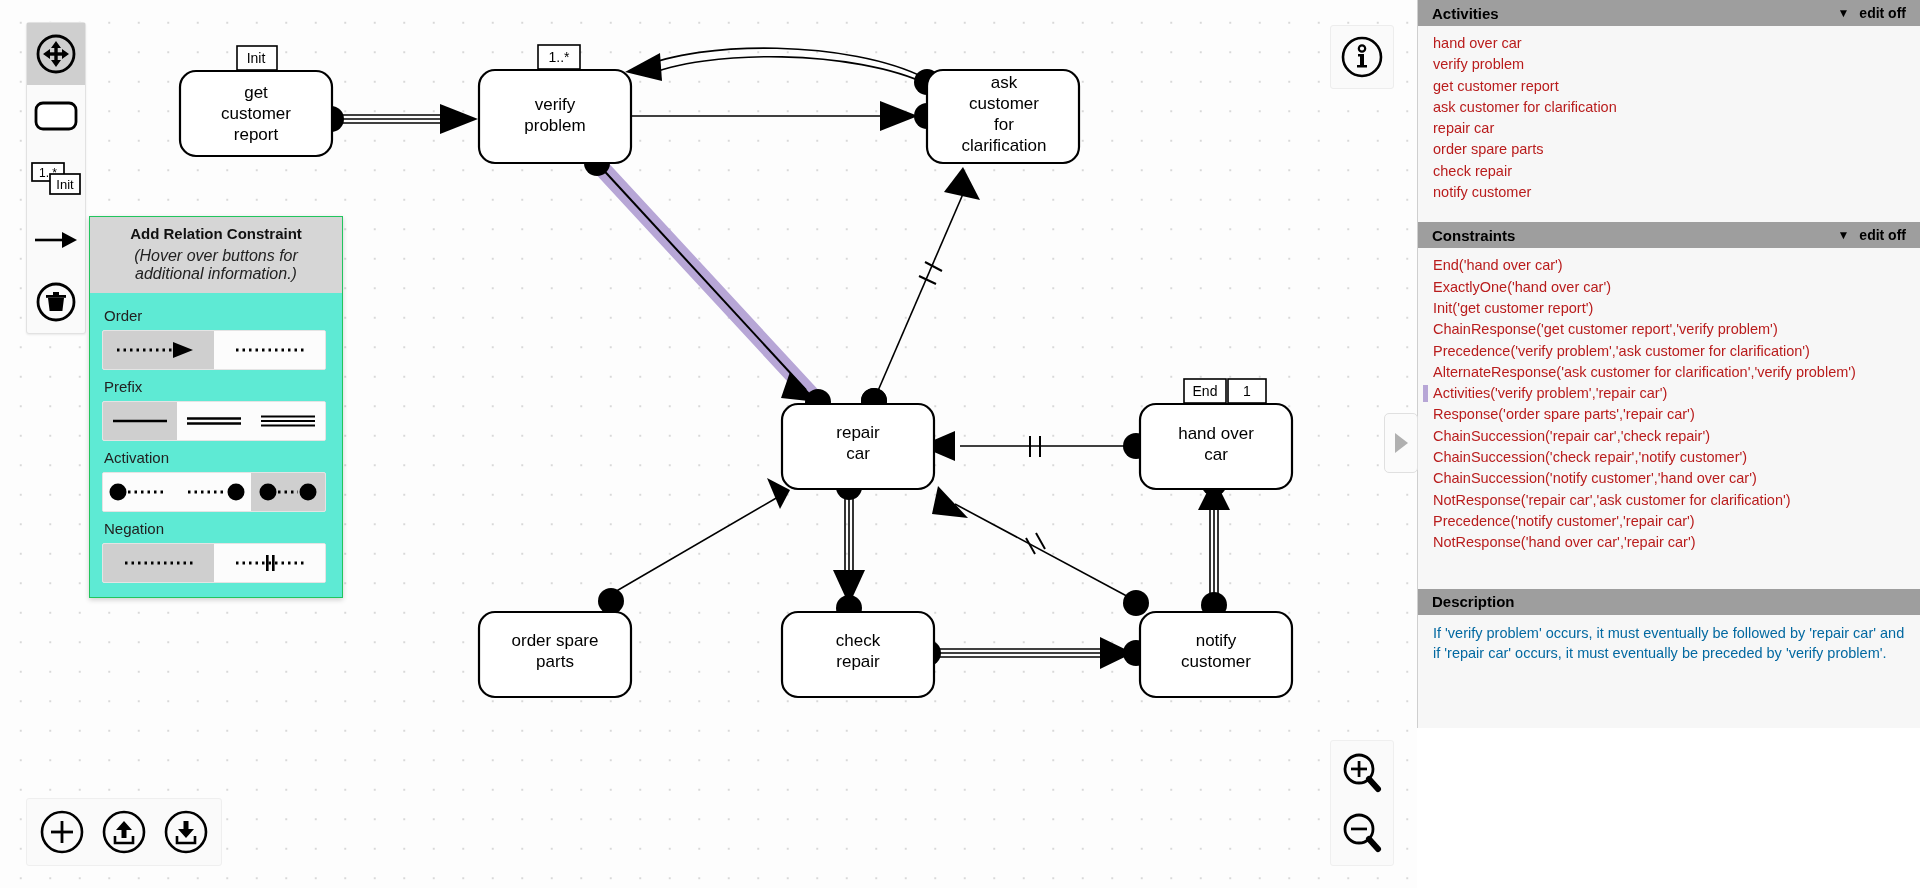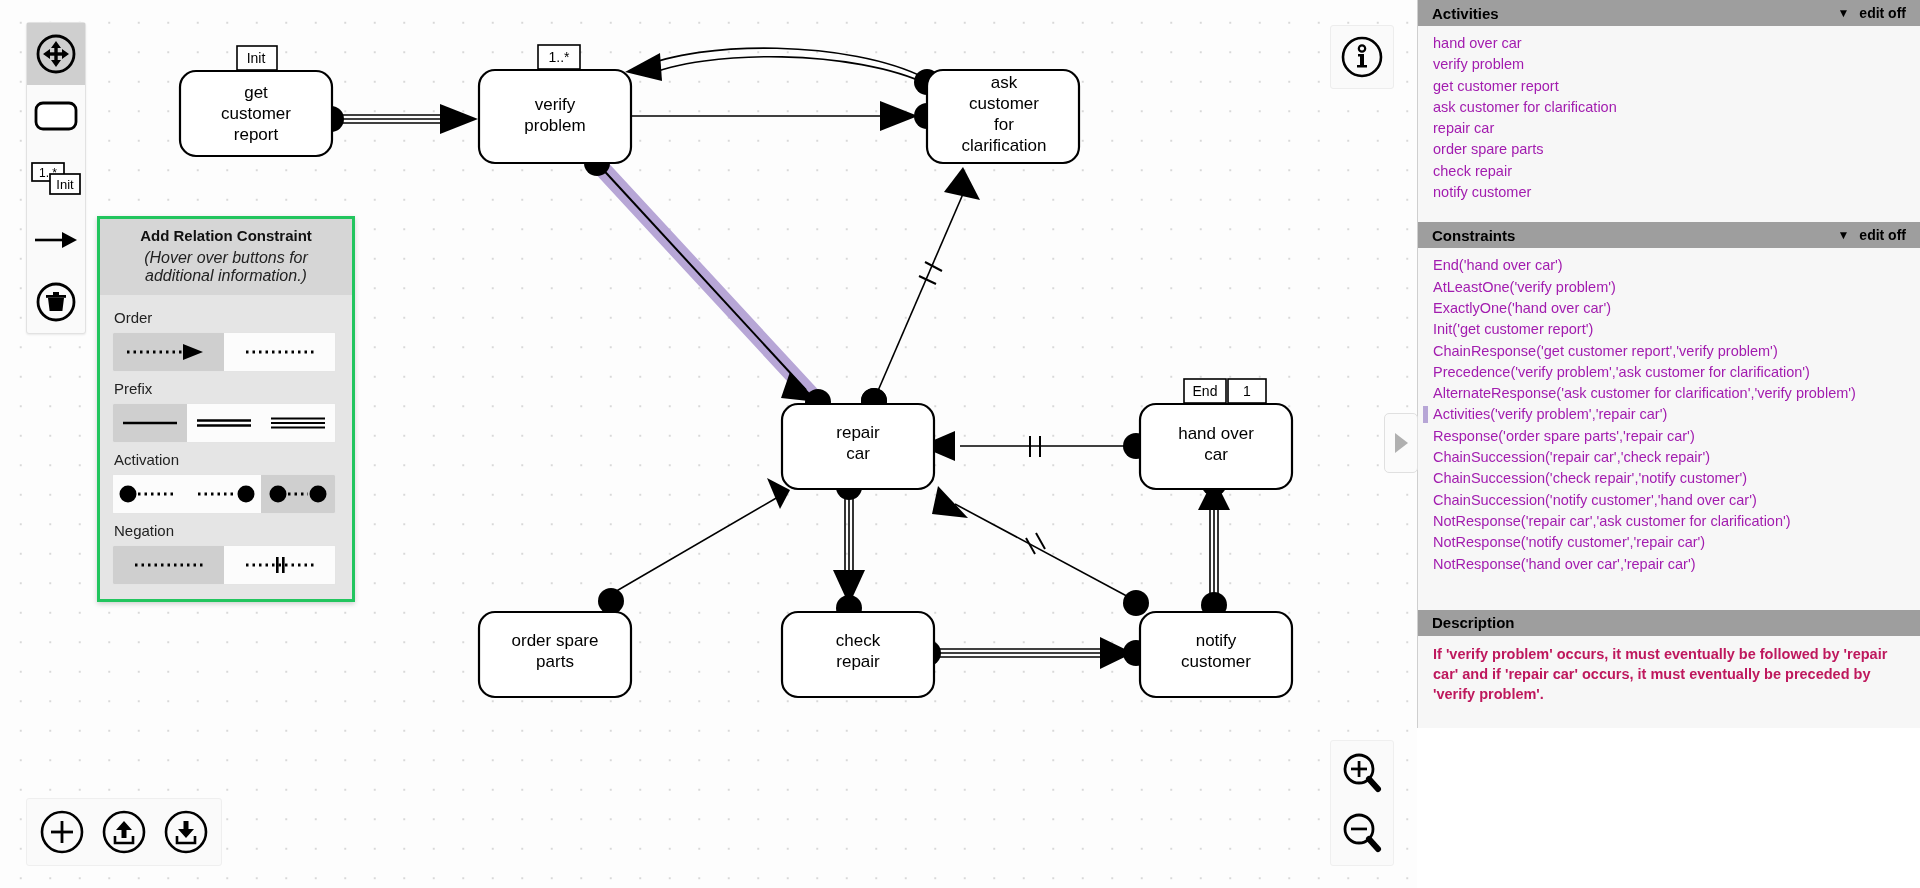--- a/index.html
+++ b/index.html
@@ -57,22 +57,22 @@
   }
 
   .panel-handle{
     position:absolute;left:1384px;top:413px;width:32px;height:58px;
     background:#fbfbfb;border:1px solid #e0e0e0;border-radius:5px;
     display:flex;align-items:center;justify-content:center;z-index:30;
   }
 
   
   .rel-popup{
-    position:absolute;left:97px;top:216px;width:252px;
-    background:#e5e5e5;border:3px solid #22c55e;
+    position:absolute;left:89px;top:216px;width:252px;
+    background:#5eead4;border:1px solid #22c55e;
     box-shadow:0 2px 5px rgba(0,0,0,.18);
     z-index:40;
   }
   .rel-popup .hdr{
     background:#d6d6d6;padding:8px 8px 10px 8px;text-align:center;
   }
   .rel-popup .hdr .title{font-size:15px;font-weight:bold;color:#111;}
   .rel-popup .hdr .sub{font-size:16px;font-style:italic;color:#222;margin-top:5px;}
   .rel-popup .body{padding:6px 16px 14px 12px;}
   .rel-popup .grp-label{font-size:15px;color:#222;margin:8px 0 6px 2px;}
@@ -89,28 +89,28 @@
   .sect-hdr{
     background:#9e9e9e;height:26px;display:flex;align-items:center;
     justify-content:space-between;padding:0 14px 0 14px;
     box-sizing:border-box;
   }
   .sect-hdr .t{font-size:15px;font-weight:bold;color:#000;}
   .sect-hdr .edit{font-size:14px;font-weight:bold;color:#000;display:flex;align-items:center;gap:10px;}
   .sect-hdr .edit .caret{font-size:12px;}
   .sect-body{background:#f7f7f7;padding:7px 0 8px 0;}
   .li{
-    font-size:14.5px;color:#a21caf;line-height:21.3px;
+    font-size:14.5px;color:#b91c1c;line-height:21.3px;
     padding-left:15px;position:relative;white-space:nowrap;
   }
   .li.hl::before{
     content:"";position:absolute;left:5px;top:2px;width:5px;height:17px;background:#b7a6d6;
   }
   .desc-body{background:#f7f7f7;padding:8px 14px 10px 15px;}
-  .desc-body p{margin:0;font-size:14.5px;line-height:20px;color:#be185d;font-weight:bold;}
+  .desc-body p{margin:0;font-size:14.5px;line-height:20px;color:#0369a1;}
 
   .gap{height:11px;background:#f7f7f7;}
   .gap-big{height:27px;background:#f7f7f7;}
 </style>
 </head>
 <body>
 
 <div id="canvas">
   <svg id="canvas-svg" xmlns="http://www.w3.org/2000/svg">
     <defs>
@@ -477,33 +477,32 @@
 
   <div class="sect-hdr">
     <span class="t">Constraints</span>
     <span class="edit">
       <span class="caret">▼</span>
       <span>edit off</span>
     </span>
   </div>
   <div class="sect-body">
     <div class="li">End('hand over car')</div>
-    <div class="li">AtLeastOne('verify problem')</div>
     <div class="li">ExactlyOne('hand over car')</div>
     <div class="li">Init('get customer report')</div>
     <div class="li">ChainResponse('get customer report','verify problem')</div>
     <div class="li">Precedence('verify problem','ask customer for clarification')</div>
     <div class="li">AlternateResponse('ask customer for clarification','verify problem')</div>
     <div class="li hl">Activities('verify problem','repair car')</div>
     <div class="li">Response('order spare parts','repair car')</div>
     <div class="li">ChainSuccession('repair car','check repair')</div>
     <div class="li">ChainSuccession('check repair','notify customer')</div>
     <div class="li">ChainSuccession('notify customer','hand over car')</div>
     <div class="li">NotResponse('repair car','ask customer for clarification')</div>
-    <div class="li">NotResponse('notify customer','repair car')</div>
+    <div class="li">Precedence('notify customer','repair car')</div>
     <div class="li">NotResponse('hand over car','repair car')</div>
   </div>
 
   <div class="gap-big"></div>
 
   <div class="sect-hdr">
     <span class="t">Description</span>
   </div>
   <div class="desc-body">
     <p>If 'verify problem' occurs, it must eventually be followed by 'repair car' and if 'repair car' occurs, it must eventually be preceded by 'verify problem'.</p>

